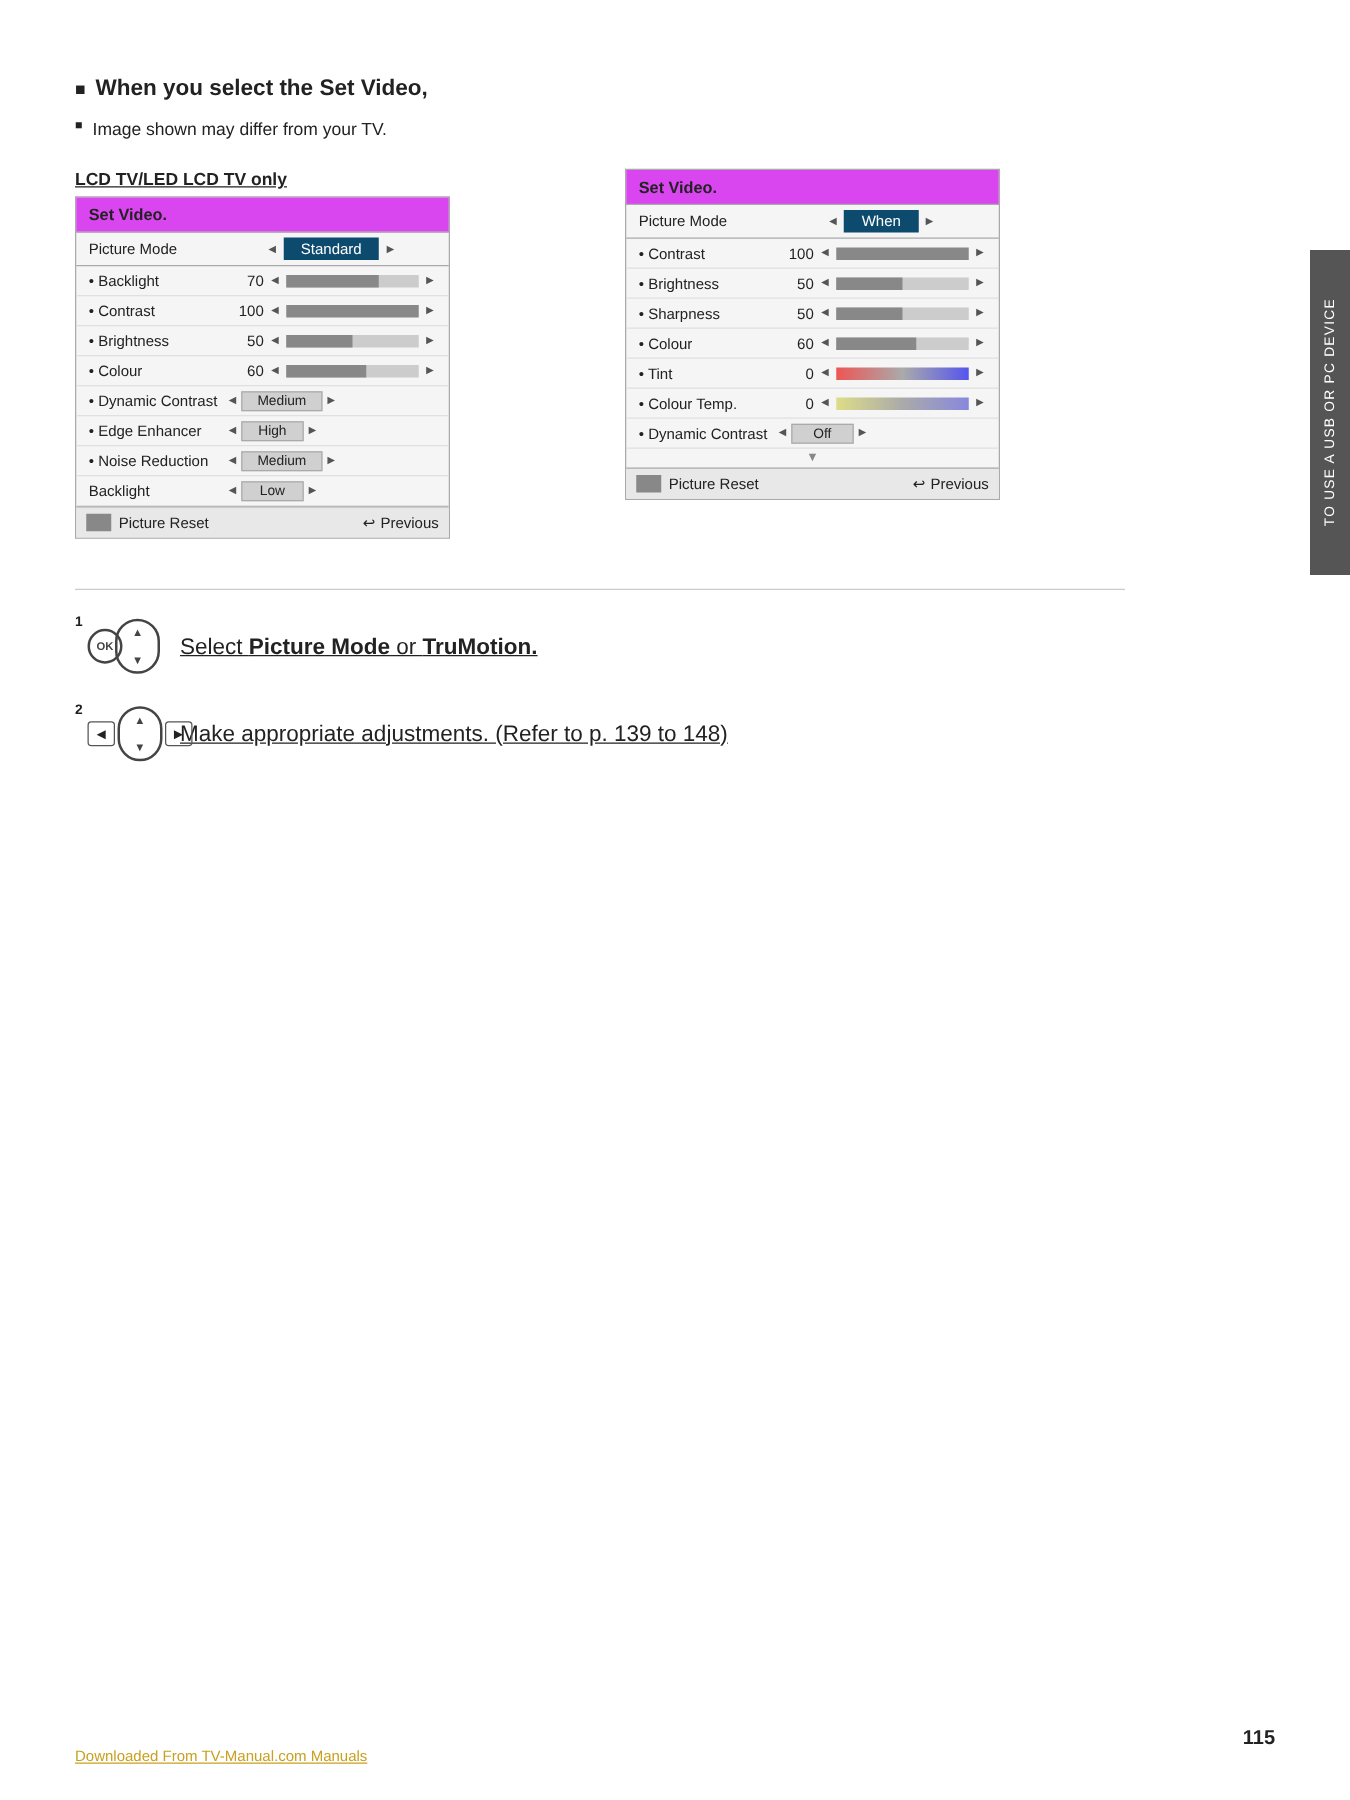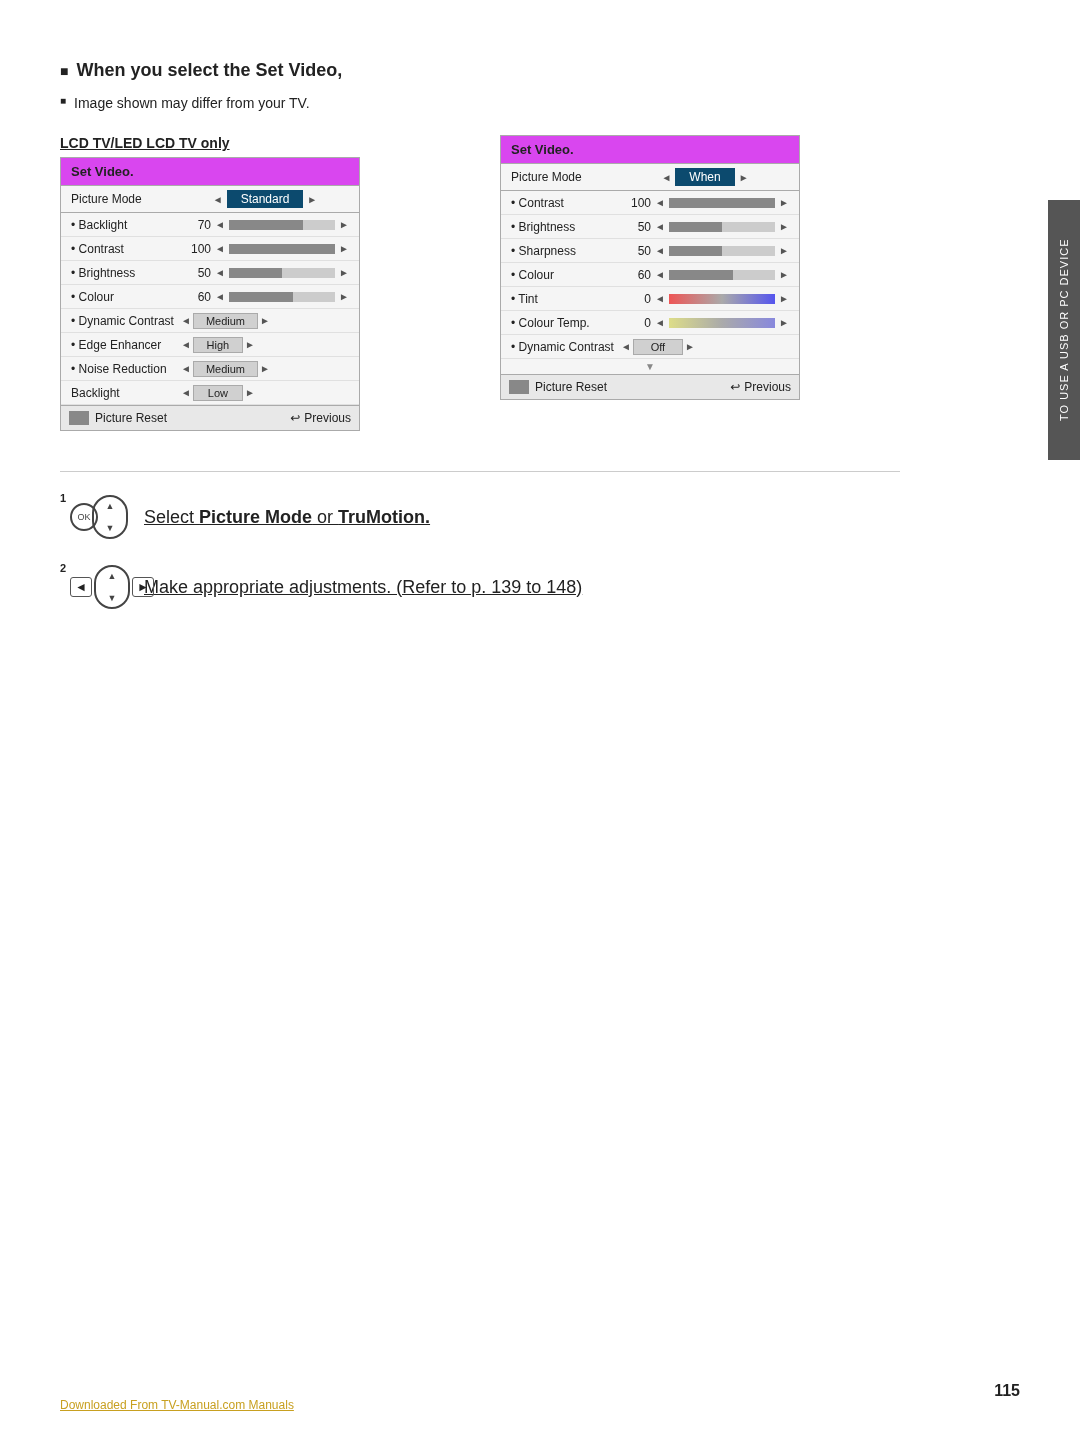--- a/index.html
+++ b/index.html
@@ -274,21 +274,21 @@
 
     .ok-small {
       width: 28px;
       height: 28px;
       border-radius: 50%;
       border: 2px solid #444;
       display: flex;
       align-items: center;
       justify-content: center;
       font-size: 9px;
-      font-weight: normal;
+      font-weight: bold;
       color: #444;
       margin-right: -6px;
     }
 
     .nav-oval {
       width: 36px;
       height: 44px;
       border: 2px solid #444;
       border-radius: 18px;
       display: flex;

